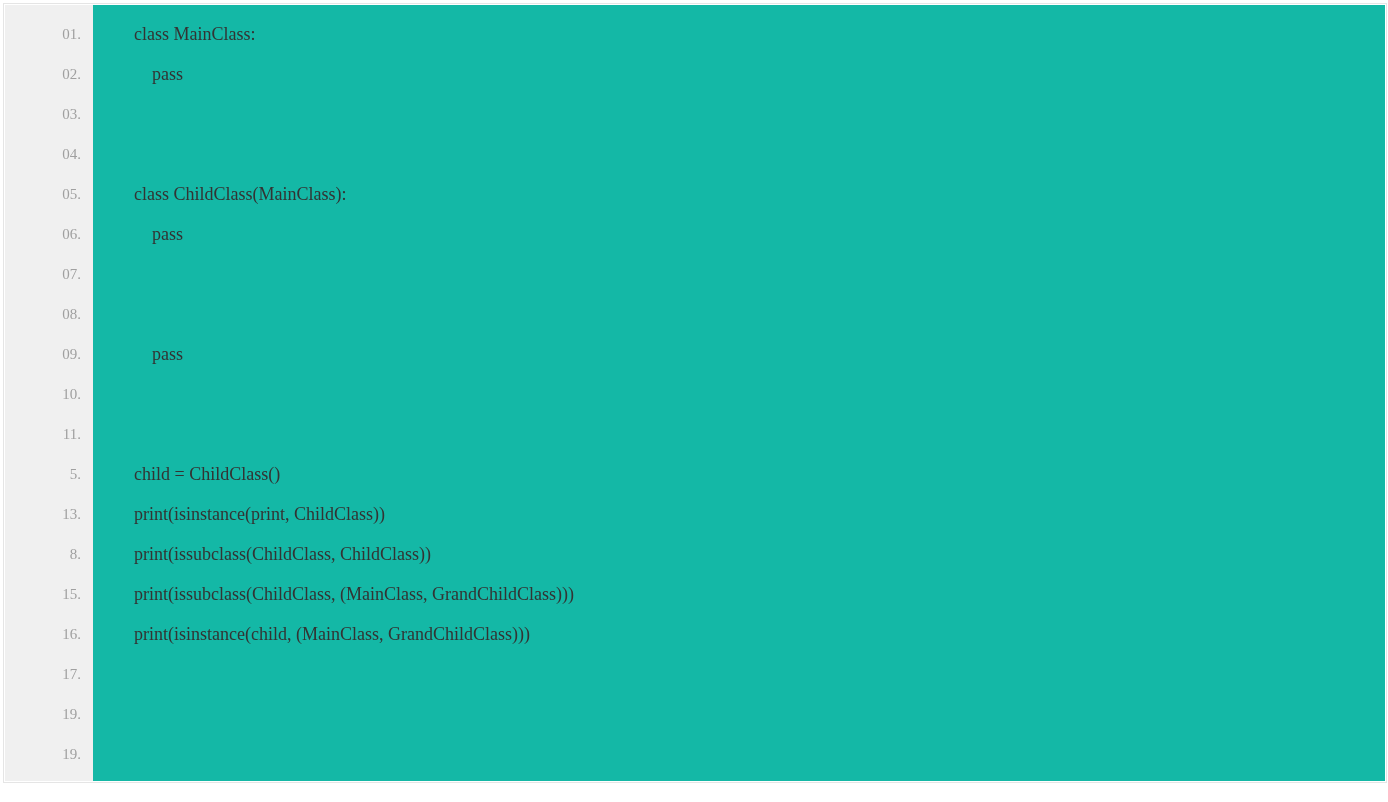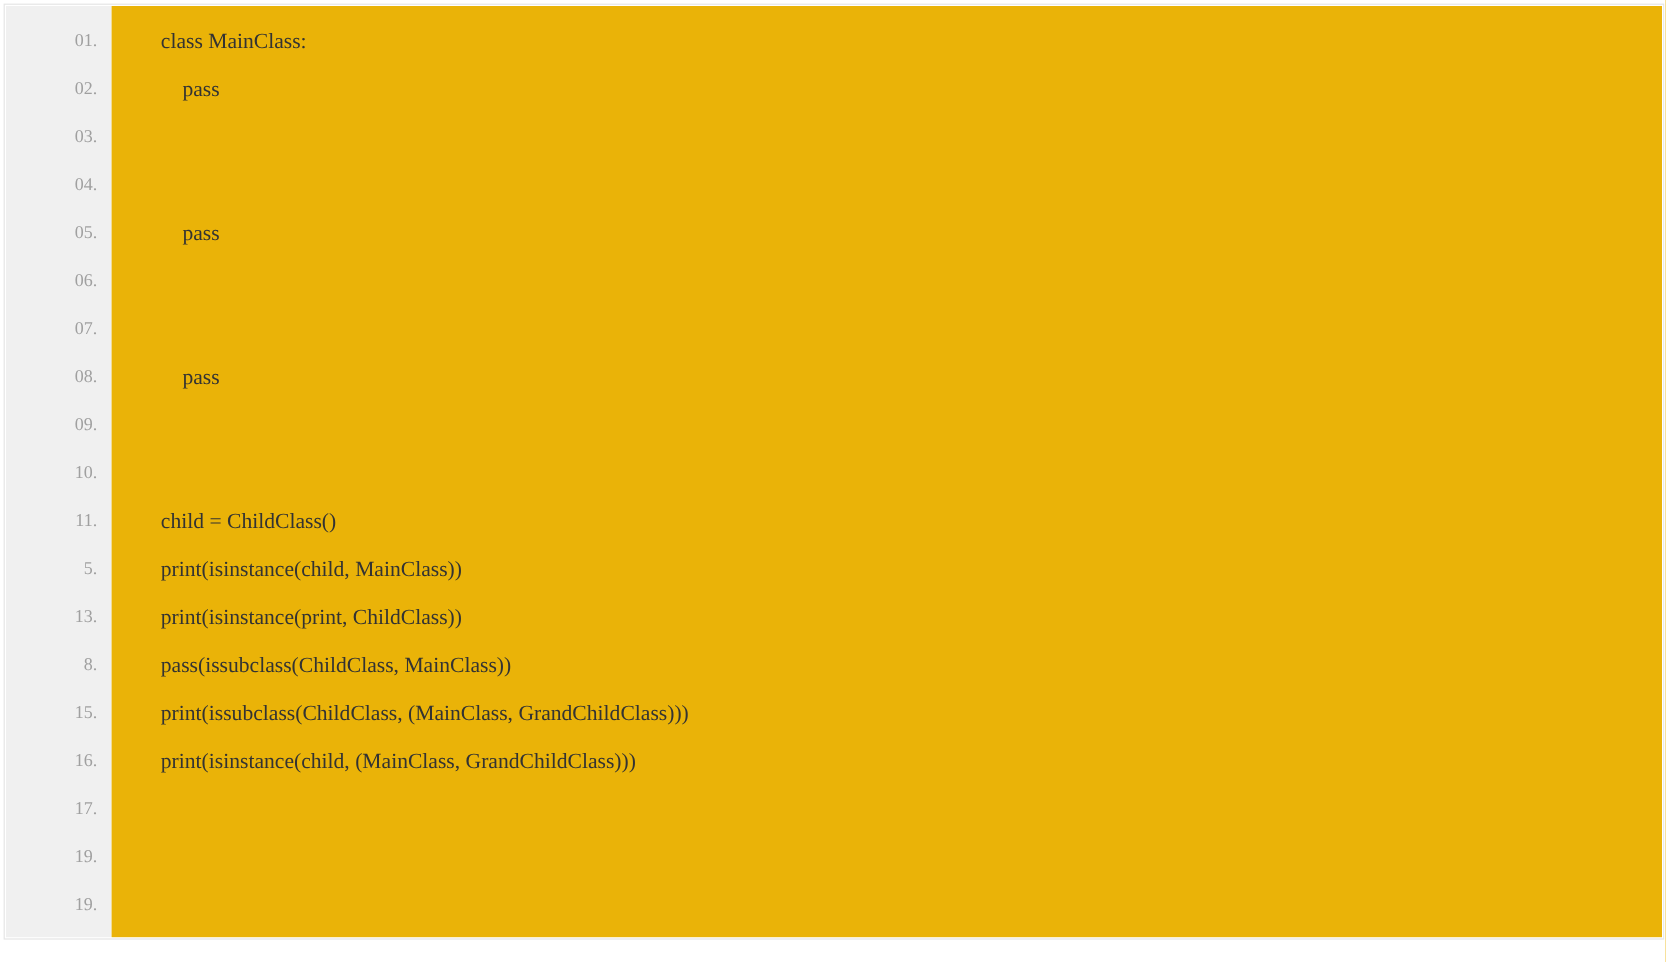--- a/index.html
+++ b/index.html
@@ -22,21 +22,21 @@
   }
   .gutter .ln {
     color: #a0a0a0;
     font-size: 15px;
     line-height: 40px;
     height: 40px;
     padding-right: 12px;
     font-family: Georgia, 'Times New Roman', serif;
   }
   .code-area {
-    background: #eab308;
+    background: #14b8a6;
     flex: 1;
     padding: 8px 0 8px 40px;
   }
   .code-area .cl {
     color: #333333;
     font-size: 18px;
     line-height: 40px;
     height: 40px;
     white-space: pre;
     font-family: Georgia, 'Times New Roman', serif;
@@ -65,26 +65,26 @@
     <div class="ln">16.</div>
     <div class="ln">17.</div>
     <div class="ln">19.</div>
     <div class="ln">19.</div>
   </div>
   <div class="code-area">
     <div class="cl">class MainClass:</div>
     <div class="cl">    pass</div>
     <div class="cl"></div>
     <div class="cl"></div>
+    <div class="cl">class ChildClass(MainClass):</div>
     <div class="cl">    pass</div>
     <div class="cl"></div>
     <div class="cl"></div>
     <div class="cl">    pass</div>
     <div class="cl"></div>
     <div class="cl"></div>
     <div class="cl">child = ChildClass()</div>
-    <div class="cl">print(isinstance(child, MainClass))</div>
     <div class="cl">print(isinstance(print, ChildClass))</div>
-    <div class="cl">pass(issubclass(ChildClass, MainClass))</div>
+    <div class="cl">print(issubclass(ChildClass, ChildClass))</div>
     <div class="cl">print(issubclass(ChildClass, (MainClass, GrandChildClass)))</div>
     <div class="cl">print(isinstance(child, (MainClass, GrandChildClass)))</div>
   </div>
 </div>
 
 </body></html>

